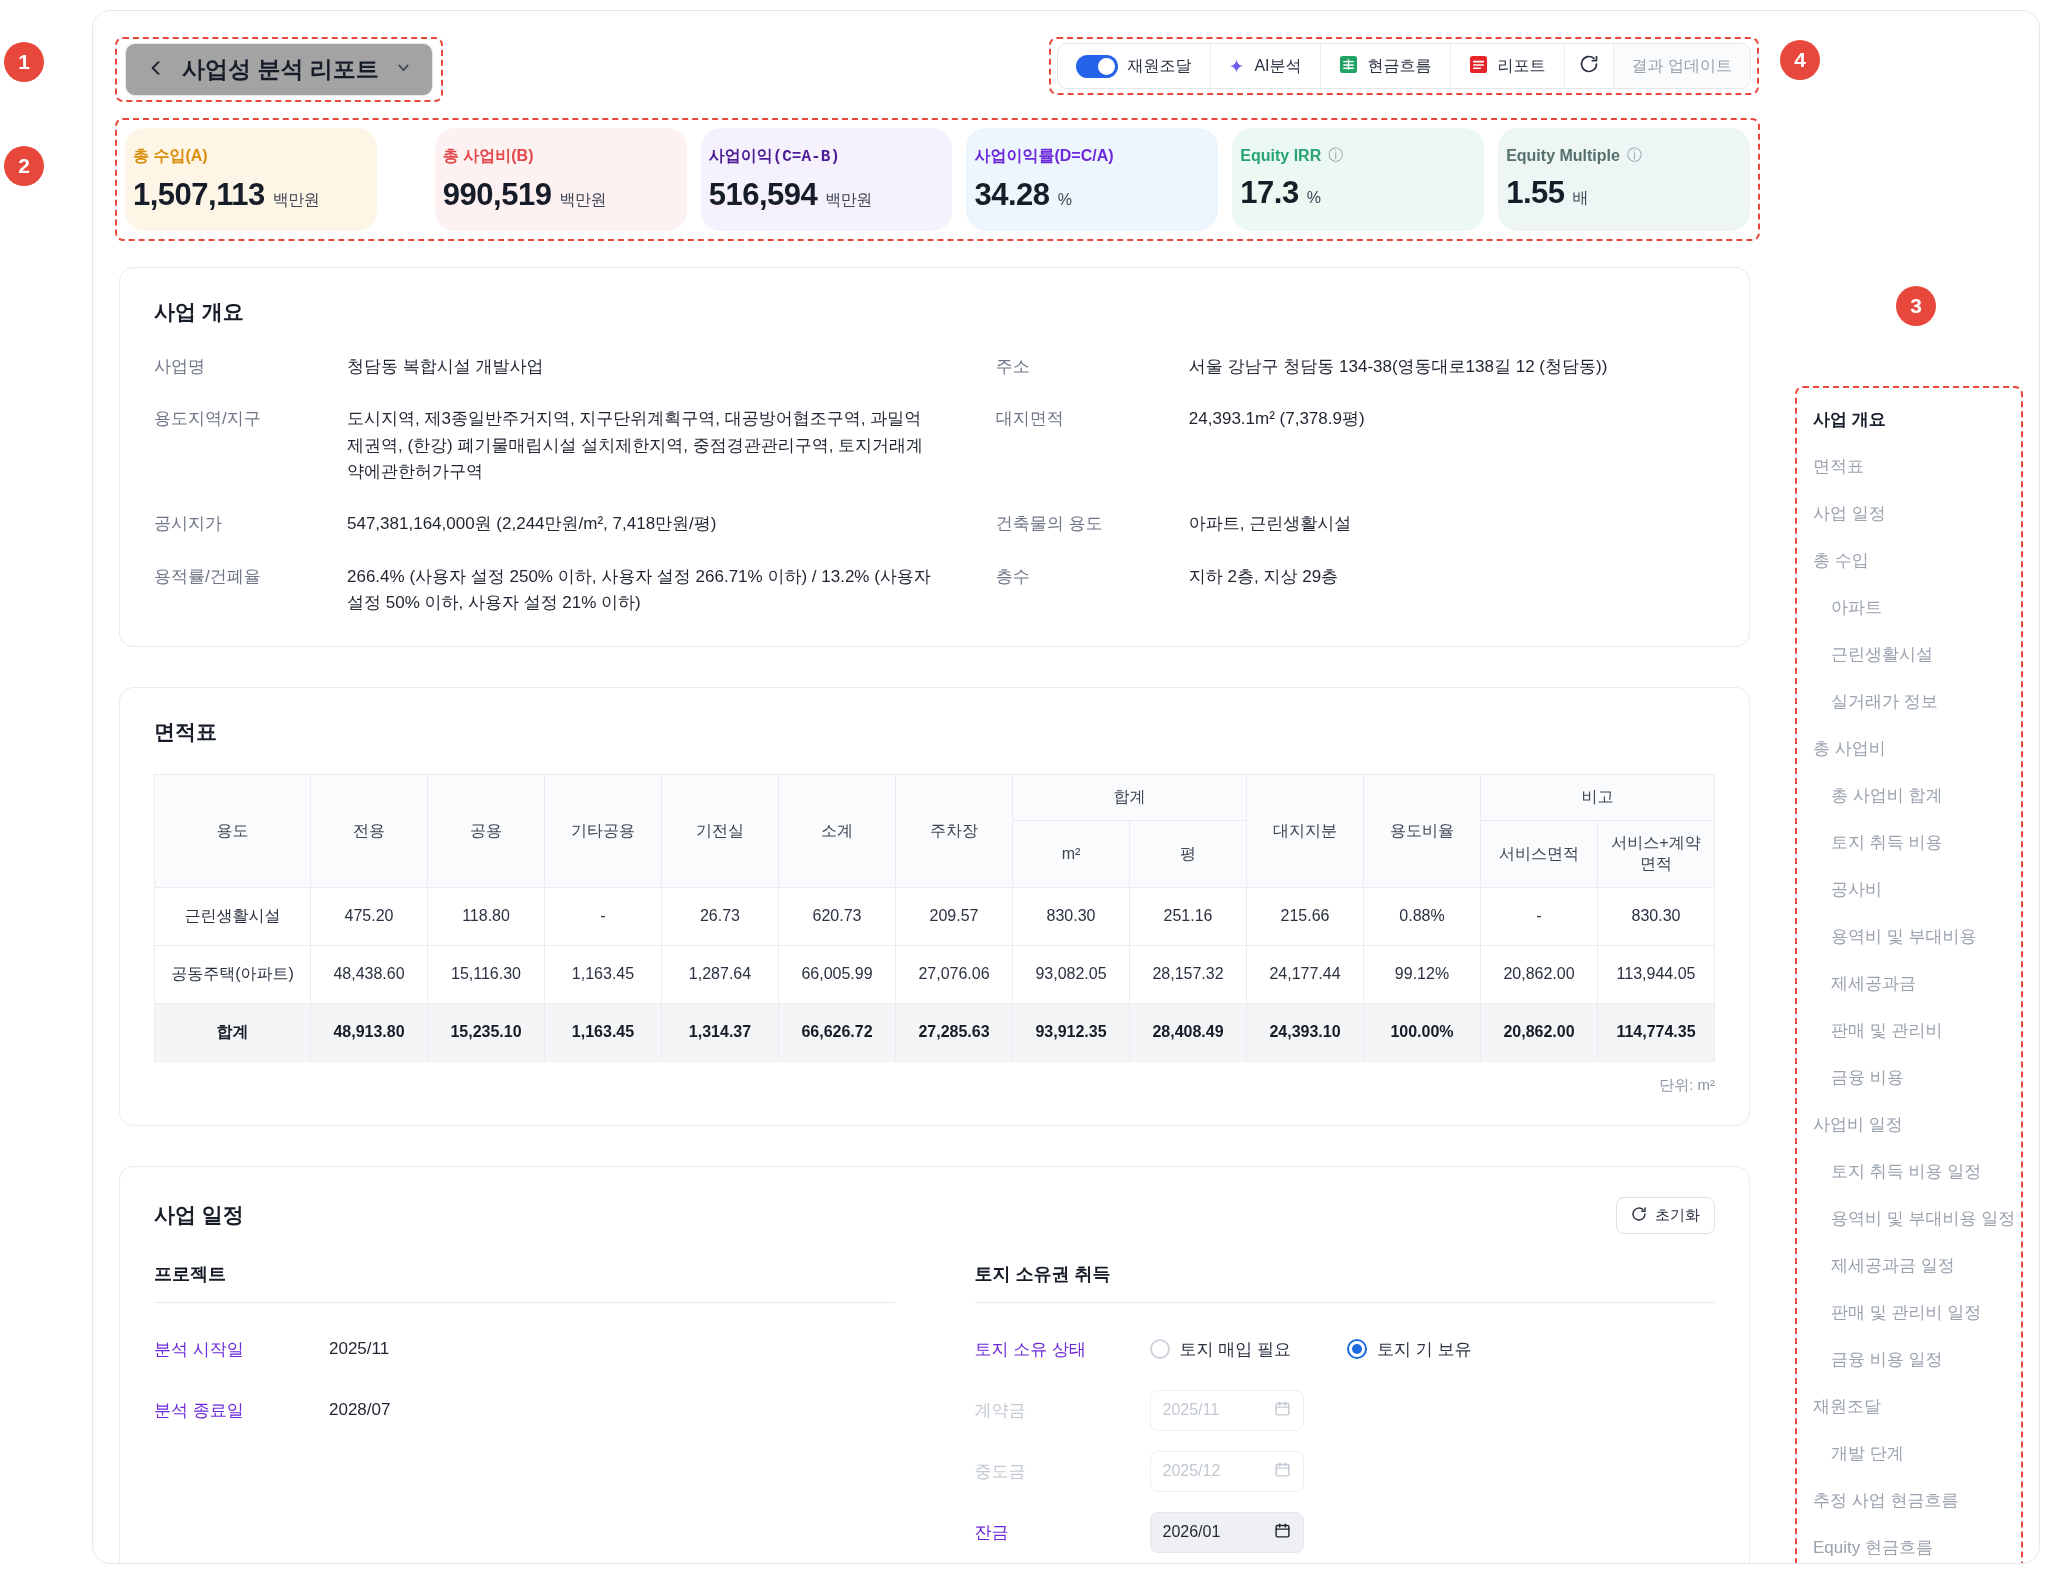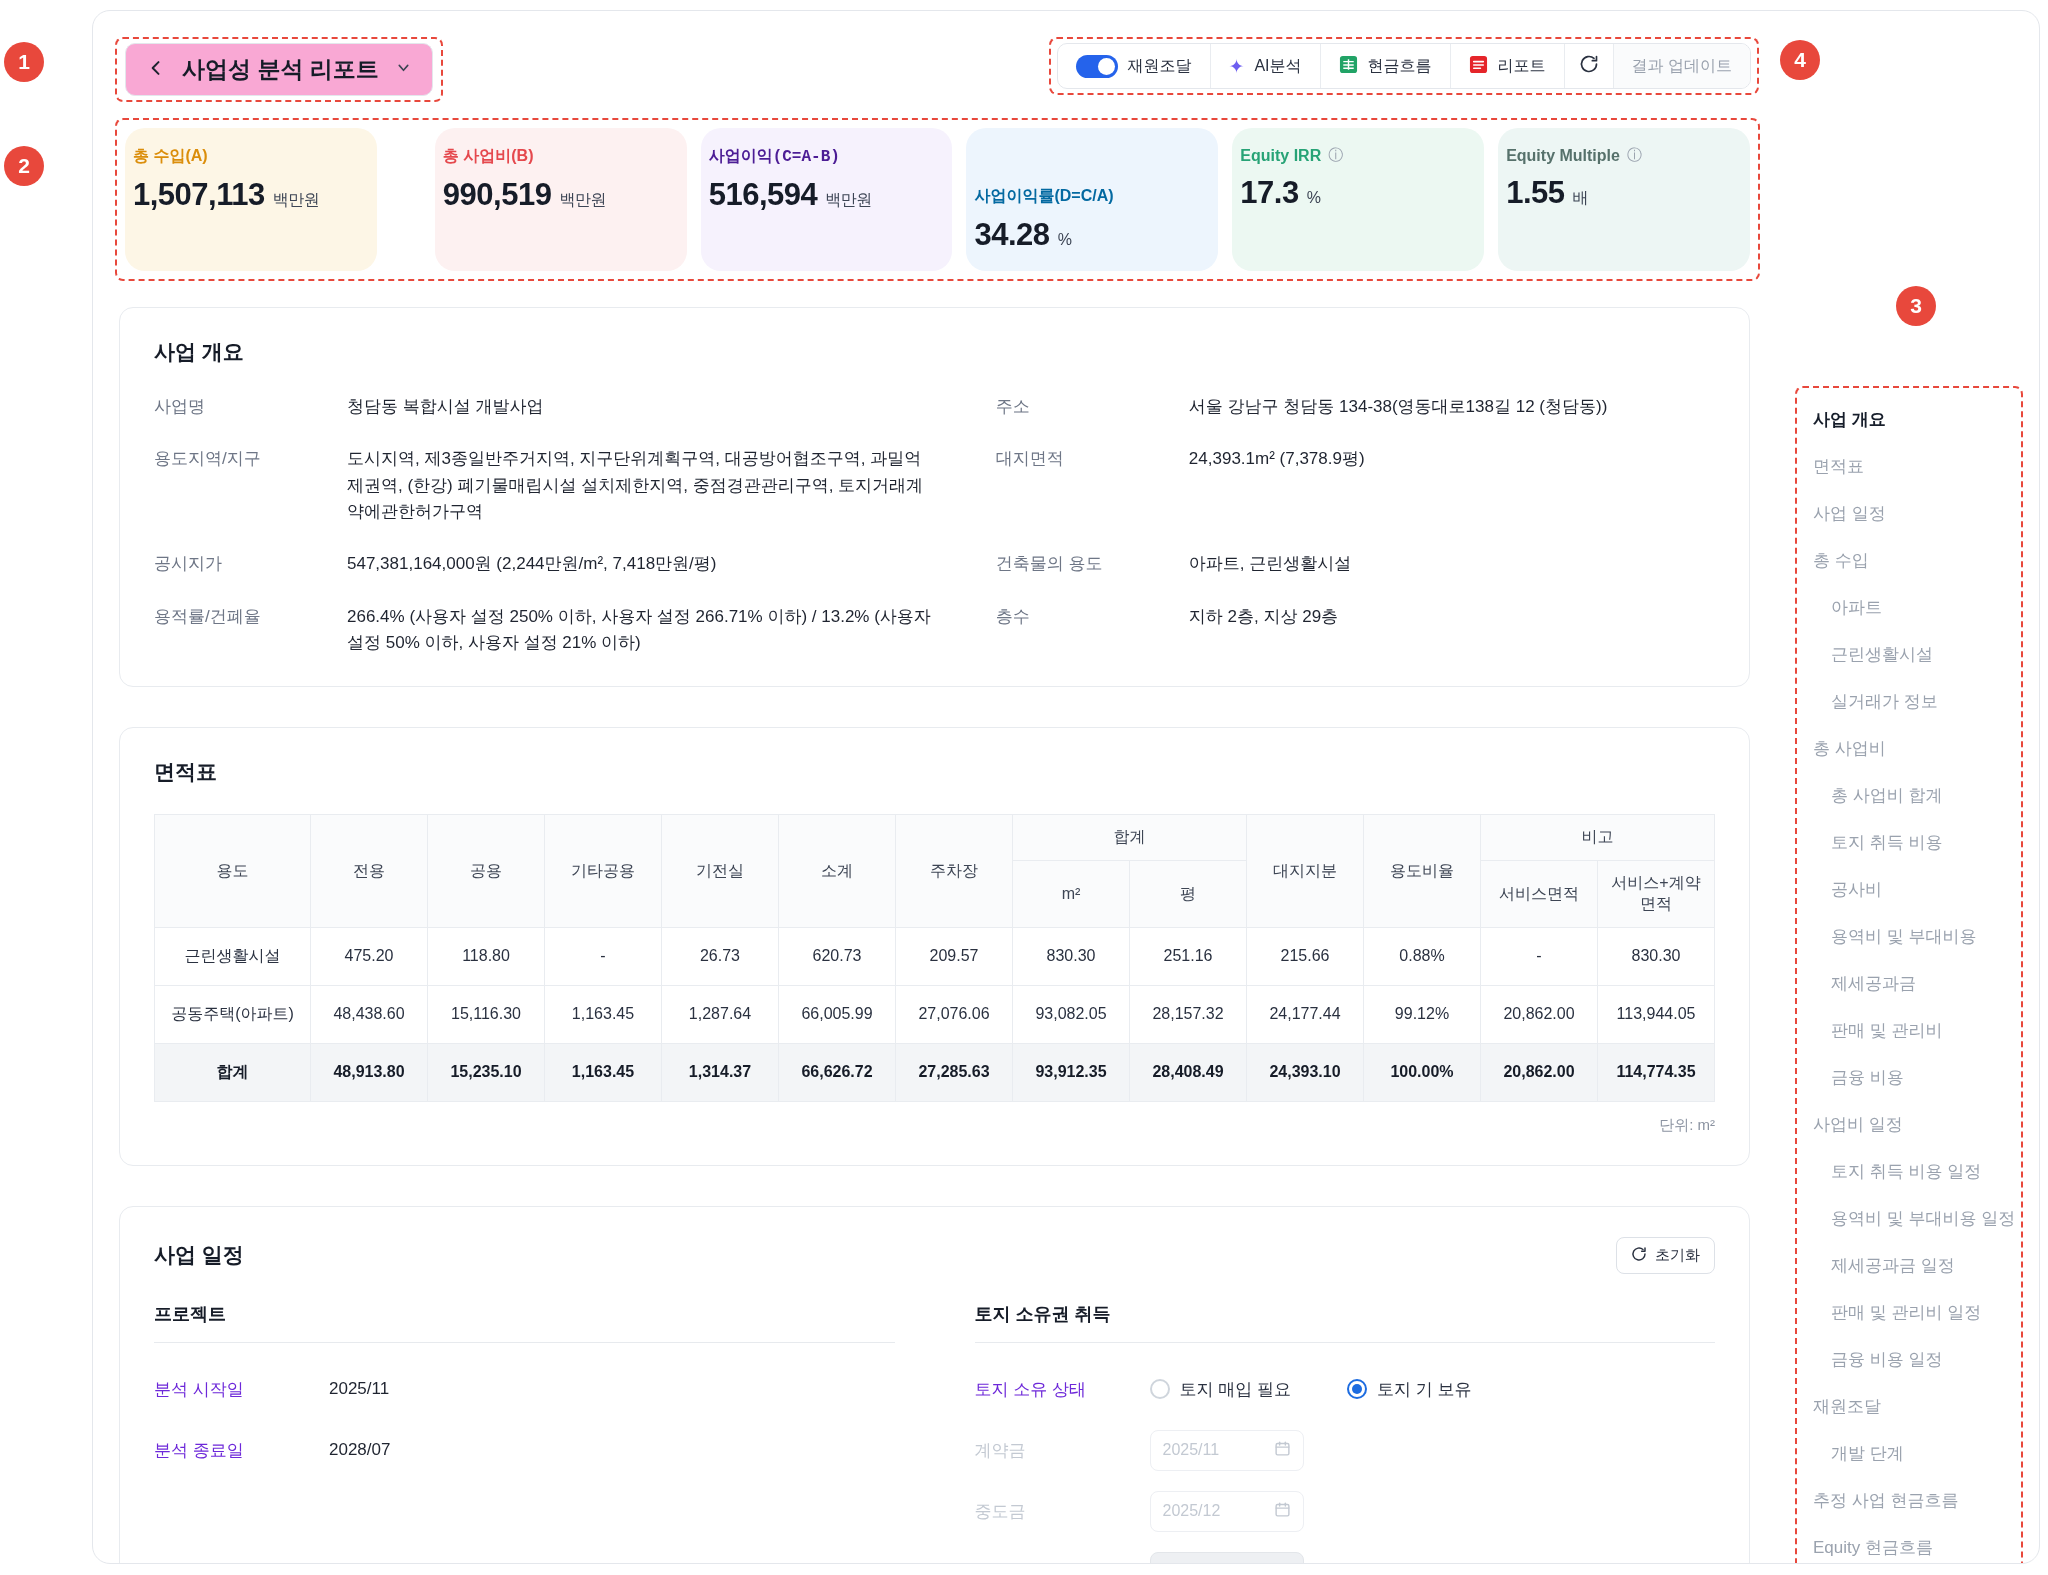--- a/index.html
+++ b/index.html
@@ -11,21 +11,21 @@
 
 
 .annot { border:2px dashed #e8483c; border-radius:8px; }
 .marker { position:absolute; width:40px; height:40px; border-radius:50%; background:#e8483c; color:#fff;
   display:flex; align-items:center; justify-content:center; font-size:21px; font-weight:700; z-index:20; }
 
 
 .topbar { display:flex; justify-content:space-between; align-items:flex-start; }
 .annot-title { padding:4px 8px; display:inline-block; }
 .title-box { display:flex; align-items:center; gap:16px; border:1px solid #e4e7ec; border-radius:10px;
-  padding:10px 20px; background:#f9a8d4; cursor:pointer; }
+  padding:10px 20px; background:#a3a3a3; cursor:pointer; }
 .title-text { font-size:23px; font-weight:700; color:#161c28; white-space:nowrap; }
 .annot-toolbar { margin-right:264px; padding:4px 6px; }
 .toolbar { display:flex; align-items:stretch; border:1px solid #e4e7ec; border-radius:10px; overflow:hidden; background:#fff; }
 .seg { display:flex; align-items:center; gap:10px; padding:10px 18px; font-size:16px; color:#2a3140;
   border-right:1px solid #e9ecf0; cursor:pointer; white-space:nowrap; }
 .seg:last-child { border-right:none; }
 .seg-icon { padding:10px 14px; }
 .seg-update { color:#9aa2ae; background:#fafbfc; }
 .toggle { width:42px; height:23px; border-radius:12px; background:#2563eb; position:relative; flex:0 0 auto; display:inline-block; }
 .toggle .knob { position:absolute; right:3px; top:3px; width:17px; height:17px; border-radius:50%; background:#fff; }
@@ -169,21 +169,21 @@
             </div>
             <div class="kpi-card" style="background: rgb(253, 241, 241); margin-left: 44px;">
               <div class="kpi-label" style="color: rgb(229, 72, 77);">총 사업비(B)</div>
               <div class="kpi-value">990,519 <span class="kpi-unit">백만원</span></div>
             </div>
             <div class="kpi-card" style="background: rgb(246, 242, 253);">
               <div class="kpi-label" style="color: #4c1d95; font-family: Liberation Mono, monospace;">사업이익(C=A-B)</div>
               <div class="kpi-value">516,594 <span class="kpi-unit">백만원</span></div>
             </div>
             <div class="kpi-card" style="background: rgb(237, 245, 253);">
-              <div class="kpi-label" style="color: #0369a1; margin-top: 40px;">사업이익률(D=C/A)</div>
+              <div class="kpi-label" style="color: #6d28d9;">사업이익률(D=C/A)</div>
               <div class="kpi-value">34.28 <span class="kpi-unit">%</span></div>
             </div>
             <div class="kpi-card" style="background: rgb(236, 248, 242);">
               <div class="kpi-label" style="color: rgb(39, 163, 118);">Equity IRR<span class="info-ic">ⓘ</span></div>
               <div class="kpi-value">17.3 <span class="kpi-unit">%</span></div>
             </div>
             <div class="kpi-card" style="background: rgb(237, 246, 244);">
               <div class="kpi-label" style="color: rgb(86, 113, 107);">Equity Multiple<span class="info-ic">ⓘ</span></div>
               <div class="kpi-value">1.55 <span class="kpi-unit">배</span></div>
             </div>

